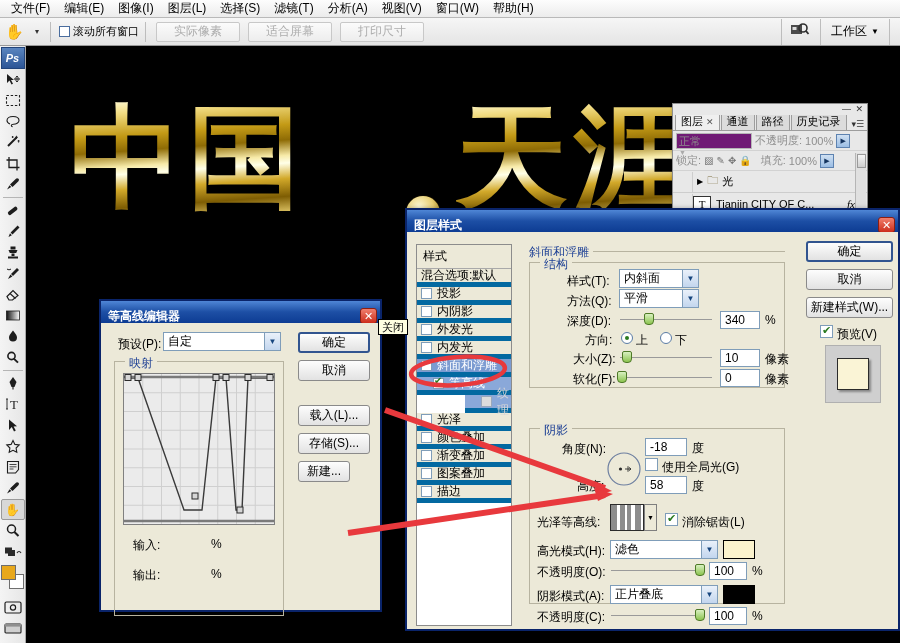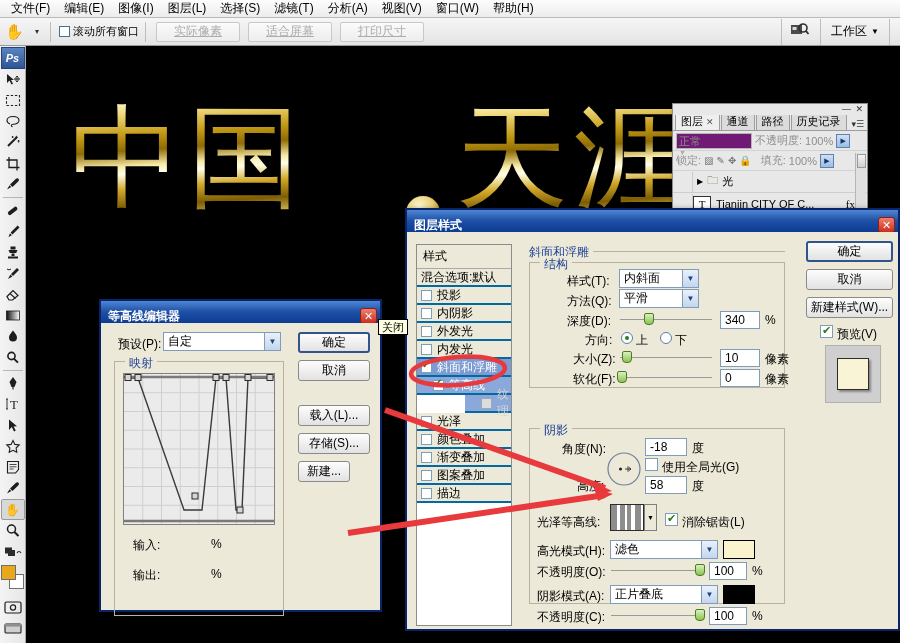--- a/index.html
+++ b/index.html
@@ -30,21 +30,21 @@
   .opt-tool-well { width:30px; height:26px; display:flex; align-items:center; justify-content:center; }
   .hand-glyph { font-size:15px; line-height:1; color:#2b2b2b; }
   .opt-caret { width:14px; text-align:center; font-size:8px; color:#333; }
   .opt-sep { width:1px; height:20px; background:#bdbdbd; margin:0 6px; }
   .opt-check { display:flex; align-items:center; gap:3px; margin-left:2px; }
   .cbox { width:11px; height:11px; background:#fff; border:1px solid #4a6d9e; display:inline-block; }
   .opt-btn {
     height:20px; min-width:84px; margin:0 4px; padding:0 10px;
     background:linear-gradient(#fbfbfb,#ededed);
     border:1px solid #c8c8c8; border-radius:2px;
-    color:#adadad; font-size:12px; display:flex; align-items:center; justify-content:center;text-decoration:underline;
+    color:#adadad; font-size:12px; display:flex; align-items:center; justify-content:center;
   }
   .opt-right { margin-left:auto; display:flex; align-items:center; height:28px; }
   .opt-vsep { width:1px; height:26px; background:#bdbdbd; margin:0 8px; }
   .ws-label { font-size:12px; margin-right:4px; }
 
   
   #toolbox {
     position:absolute; left:0; top:46px; width:26px; height:597px;
     background:linear-gradient(to right,#f4f4f4,#e6e6e6);
     border-right:1px solid #a8a8a8;
@@ -66,21 +66,21 @@
   .swatches { width:24px; height:26px; position:relative; margin-top:3px; }
   .sw-fg { position:absolute; left:0; top:0; width:15px; height:15px; background:#e8a81c; border:1px solid #6e6e6e; }
   .sw-bg { position:absolute; left:8px; top:9px; width:15px; height:15px; background:#fff; border:1px solid #6e6e6e; }
 
   
   #canvas {
     position:absolute; left:26px; top:46px; width:874px; height:597px;
     background:#000; overflow:hidden;
   }
   .goldtext {
-    position:absolute; font-size:112px; font-weight:normal; line-height:1;
+    position:absolute; font-size:112px; font-weight:bold; line-height:1;
     font-family:"DejaVu Serif","Liberation Serif",serif;
     background:linear-gradient(176deg,#fffce0 0%,#f2dd84 12%,#c39a16 30%,#8e6b05 42%,#f7eaa8 54%,#ffffe8 60%,#d2a92a 72%,#7e5d03 86%,#e8cf70 100%);
     -webkit-background-clip:text; background-clip:text; color:transparent;
     text-shadow:none; letter-spacing:6px; white-space:nowrap;
   }
   .gold-dot {
     position:absolute; width:34px; height:34px; border-radius:50%;
     background:radial-gradient(circle at 38% 32%,#fffbd8,#e9cf74 45%,#9e7a12 80%,#f3e39d 100%);
     box-shadow:0 0 1px #6b4f02;
   }
@@ -114,21 +114,21 @@
   .lp-play { width:14px; height:14px; background:linear-gradient(#cfe0f2,#9bbde4); border:1px solid #5d82b0;
              font-size:7px; display:flex; align-items:center; justify-content:center; color:#14335e; }
   .lp-lockico { font-size:10px; color:#777; }
   .lp-layer { display:flex; align-items:center; height:22px; border-bottom:1px solid #cdcdcd; background:#e8e8e8; }
   .lp-eye { width:20px; height:20px; border-right:1px solid #cdcdcd; }
   .lp-arrow { font-size:8px; padding:0 4px; }
   .lp-folder { font-size:11px; margin-right:4px; color:#7a6a3a; }
   .lp-name { font-size:11px; }
   .lp-tico { width:18px; height:16px; border:1px solid #333; background:#fff; display:flex;
              align-items:center; justify-content:center; font-size:11px; font-family:"Liberation Serif",serif; margin-right:5px;}
-  .lp-fx { font-family:"Liberation Serif",serif; font-size:11px; margin-left:auto; padding-right:2px;}
+  .lp-fx { font-style:italic; font-family:"Liberation Serif",serif; font-size:11px; margin-left:auto; padding-right:2px;}
   .lp-scroll { position:absolute; right:1px; top:49px; width:11px; height:58px; background:#e0e0e0; border-left:1px solid #b5b5b5; }
   .lp-scroll .thumb { width:9px; height:14px; margin:1px; background:linear-gradient(#f6f6f6,#cfcfcf); border:1px solid #9a9a9a; }
 
   
   .dlg { position:absolute; background:#ece9d8; border:2px solid #0a246a; box-shadow:2px 2px 6px rgba(0,0,0,.6); }
   .dlg-title {
     height:22px; background:linear-gradient(#4f86d6,#1d4fa5 50%,#0d3c93);
     color:#fff; font-weight:bold; font-size:12px;
     display:flex; align-items:center; padding:8px 3px 0 7px;
   }
@@ -176,21 +176,21 @@
   .chk.on::after { content:"✔"; position:absolute; left:1px; top:-2px; font-size:11px; color:#2a7a1f; }
   .swatch { position:absolute; border:1px solid #000; }
 
   
   .stylelist {
     position:absolute; background:#fff; border:1px solid #8c8c8c; overflow:hidden;
   }
   .style-head { height:24px; display:flex; align-items:center; padding-left:6px;
                 font-size:12px; border-bottom:1px solid #a9a9a9; background:#ece9d8; }
   .style-row { height:18px; display:flex; align-items:center; padding-left:4px;
-               font-size:12px; border-bottom:2px solid #0369a1; background:#ece9d8; }
+               font-size:12px; border-bottom:5px solid #0369a1; background:#ece9d8; }
   .style-row.plain { background:#ece9d8; }
   .style-row.selected { background:#7b9bd1; color:#fff; }
   .style-row.sub { background:#8aa8d9; color:#fff; padding-left:16px; }
   .srow-chk { width:11px; height:11px; border:1px solid #7f9db9; background:#fff; margin-right:5px; flex:none; position:relative;}
   .srow-chk.on::after { content:"✔"; position:absolute; left:0px; top:-4px; font-size:10px; color:#2a7a1f; }
   .srow-chk.grey { background:#dcdcdc; border-color:#9aa8bb; }
 
   
   .graph { position:absolute; background:#ebebeb; border:1px solid #808080; }
 

